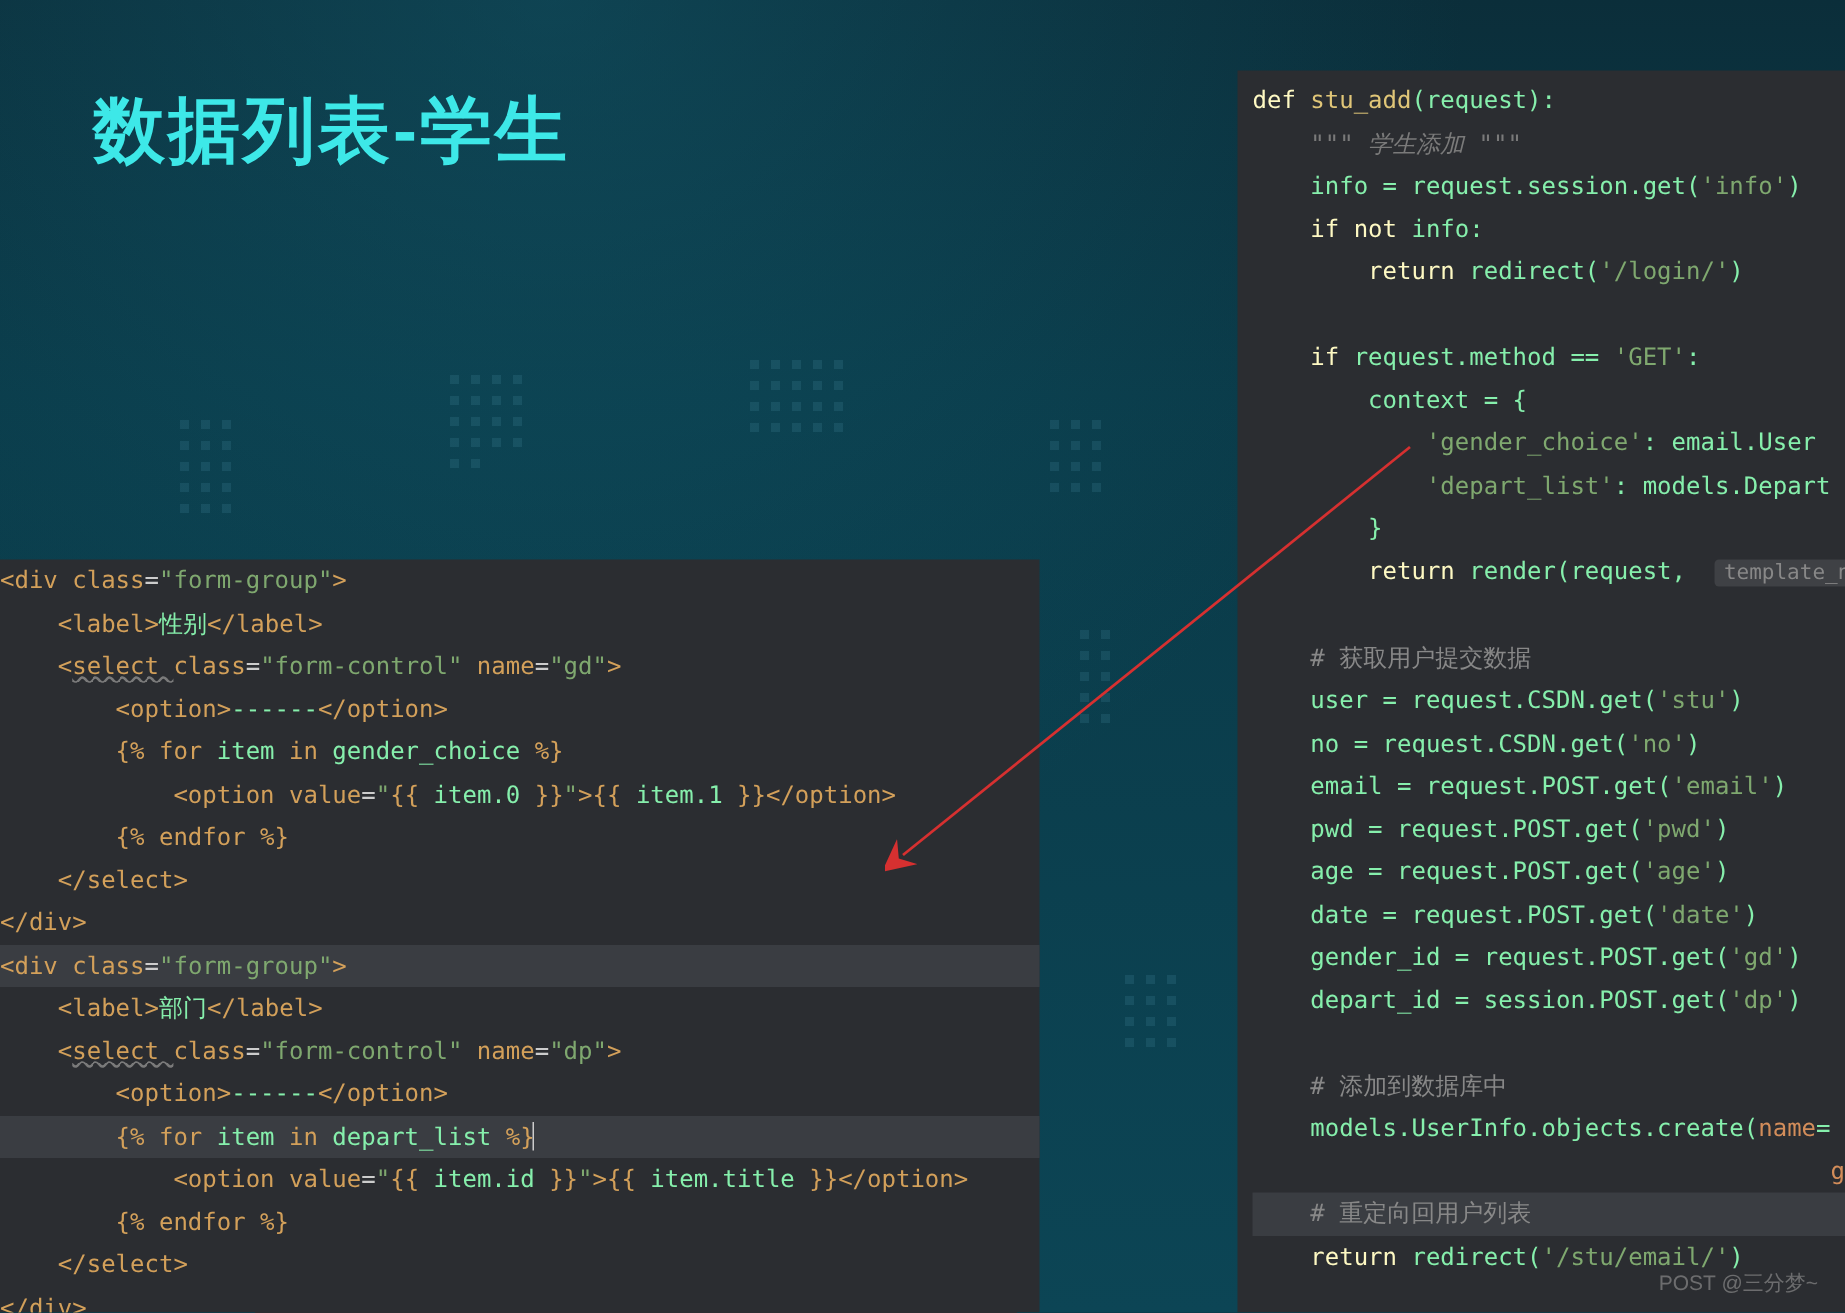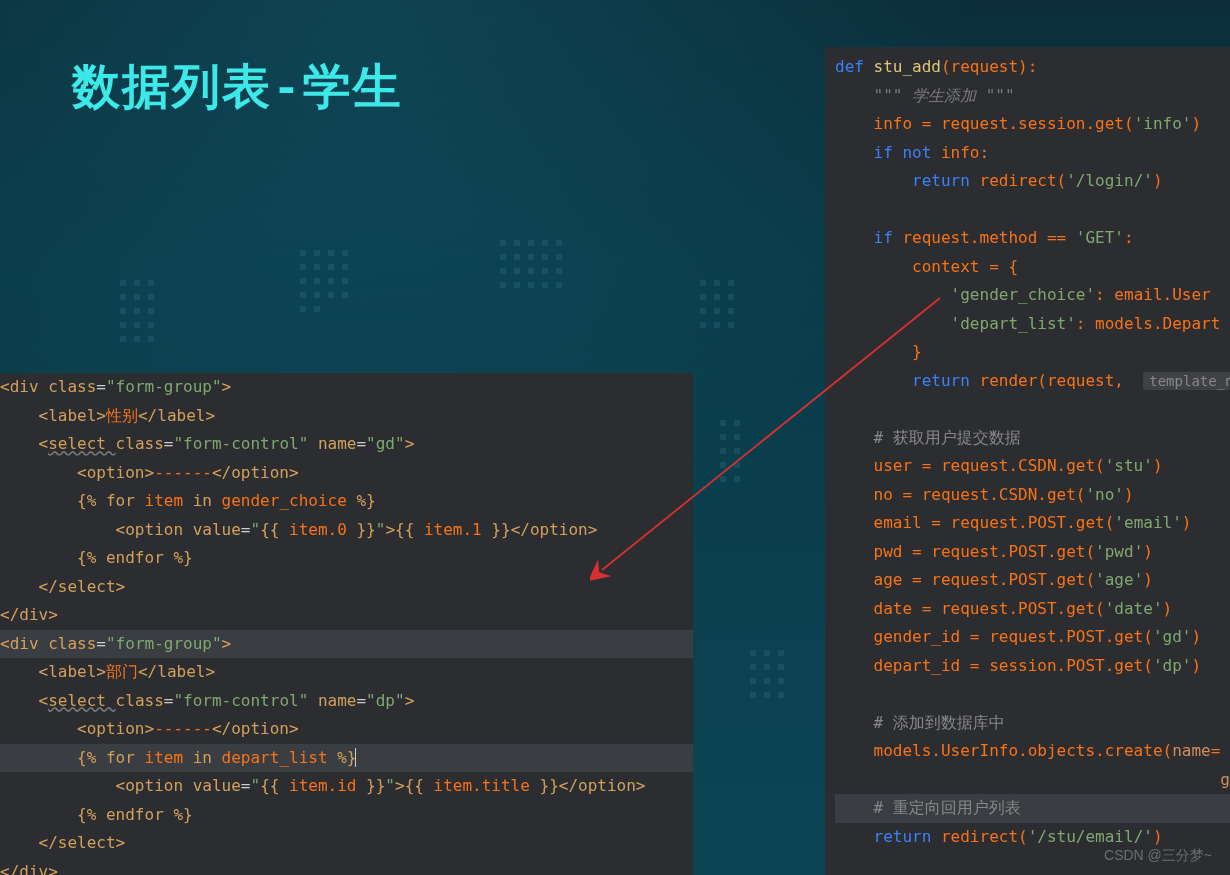--- a/index.html
+++ b/index.html
@@ -1,34 +1,34 @@
 <!DOCTYPE html>
 <html><head>
 <meta charset="utf-8">
 <style>
 *{margin:0;padding:0;box-sizing:border-box}
 body{width:1230px;height:875px;background:#0a3d4a;font-family:"Menlo","Consolas",monospace;overflow:hidden;position:relative}
 .bg-gradient{position:absolute;inset:0;background:radial-gradient(ellipse at 30% 0%,rgba(20,100,120,.4) 0%,transparent 50%),linear-gradient(180deg,#0b2e3a 0%,#0a3a48 30%,#0c4555 100%)}
 .dots{position:absolute;inset:0;opacity:.15}
 .dots div{position:absolute;width:6px;height:6px;background:#5fa8c0}
-.title{position:absolute;top:55px;left:72px;font-size:48px;font-weight:700;color:#3de8e8;font-family:Liberation Mono, monospace;letter-spacing:2px}
+.title{position:absolute;top:55px;left:62px;font-size:48px;font-weight:700;color:#3de8e8;font-family:Liberation Sans, sans-serif;letter-spacing:2px}
 .panel-left{position:absolute;top:373px;left:0;width:693px;height:502px;background:#2b2d31}
 .panel-right{position:absolute;top:47px;right:0;width:405px;height:828px;background:#2b2d31}
 pre{font-family:"Menlo","Consolas",monospace;font-size:16px;line-height:28.5px;color:#ccc;white-space:pre;padding:0}
 .panel-left pre{padding:0 0 0 0}
 .panel-right pre{padding:6px 0 0 10px}
 .hl-line{background:#3a3d42;display:inline-block;width:100%}
-.kw2{color:#3b82f6}
+.kw2{color:#fef9c3}
 .tag{color:#d3a05a}
 .attr{color:#d3a05a}
 .str{color:#7fa86f}
 .str2{color:#7fa86f}
 .fn{color:#e0c678}
 .op{color:#ccc}
-.txt{color:#f97316}
+.txt{color:#86efac}
 .dj{color:#d3a05a}
 .cmt{color:#888}
 .docstr{color:#7a7a7a;font-style:italic}
 .orange-attr{color:#d38d5a}
 .hint{background:#3f4145;color:#888;padding:1px 6px;border-radius:3px;font-size:14px}
 .underline{text-decoration:underline wavy #7a7a7a;text-decoration-skip-ink:none}
 .arrow{position:absolute;top:290px;left:590px;pointer-events:none}
 .watermark{position:absolute;bottom:10px;right:18px;color:#888;font-size:14px;font-family:sans-serif;opacity:.7}
 .cursor{border-right:1px solid #ccc;margin-left:-1px}
 </style>
@@ -183,13 +183,13 @@
 
 <svg class="arrow" width="360" height="300">
   <defs>
     <marker id="ah" markerWidth="12" markerHeight="12" refX="2" refY="6" orient="auto">
       <path d="M0,0 L12,6 L0,12 L4,6 Z" fill="#d63030"></path>
     </marker>
   </defs>
   <line x1="350" y1="8" x2="12" y2="280" stroke="#d63030" stroke-width="1.8" marker-end="url(#ah)"></line>
 </svg>
 
-<div class="watermark">CSDN @三分梦~</div>
+<div class="watermark">POST @三分梦~</div>
 
 </body></html>

